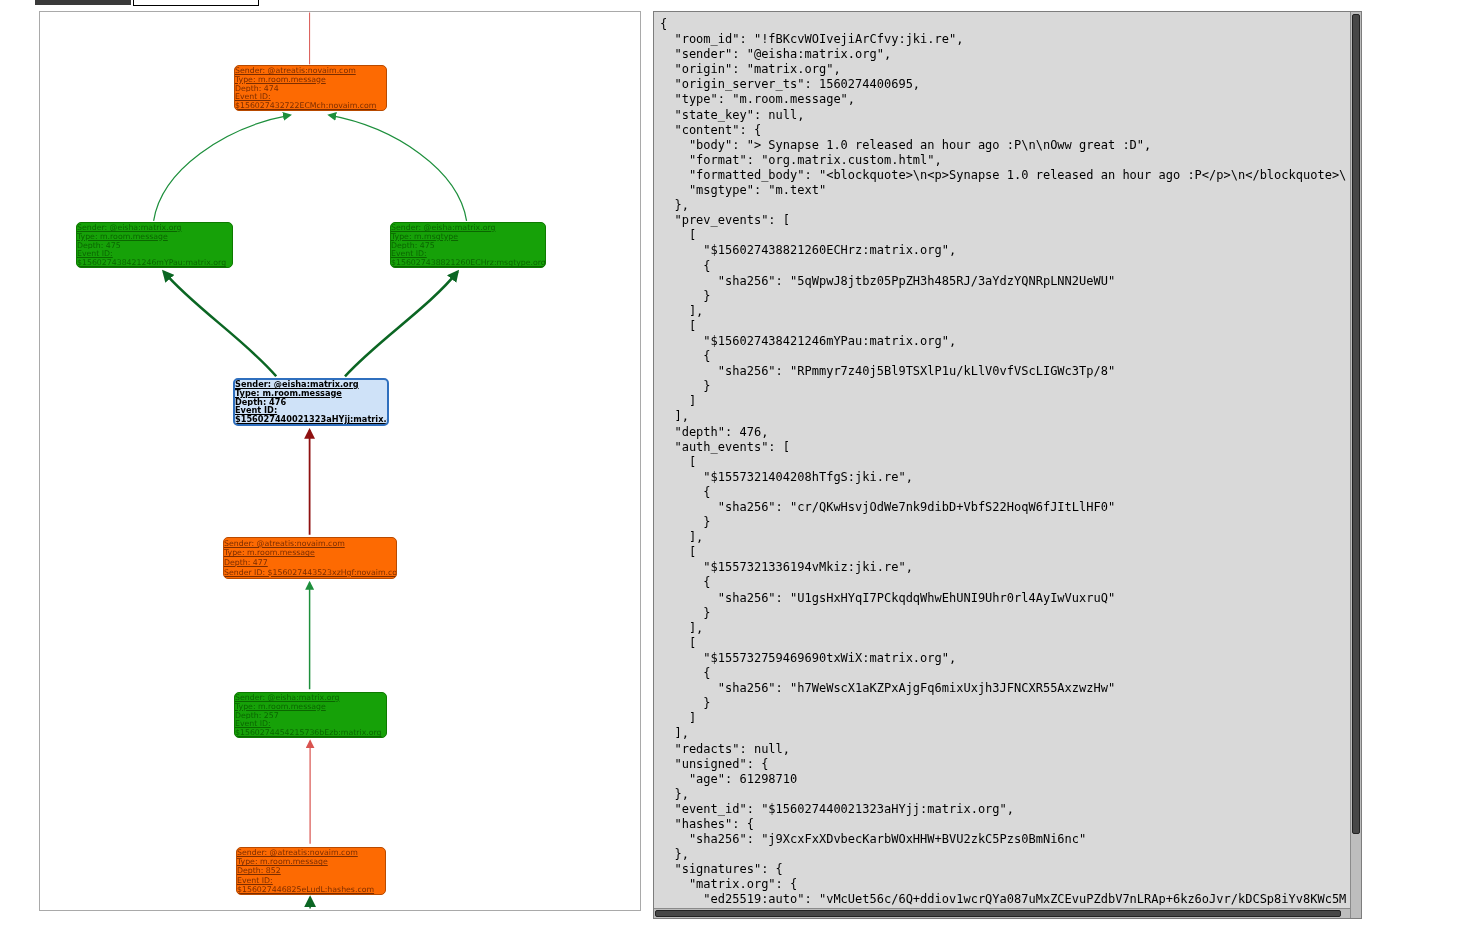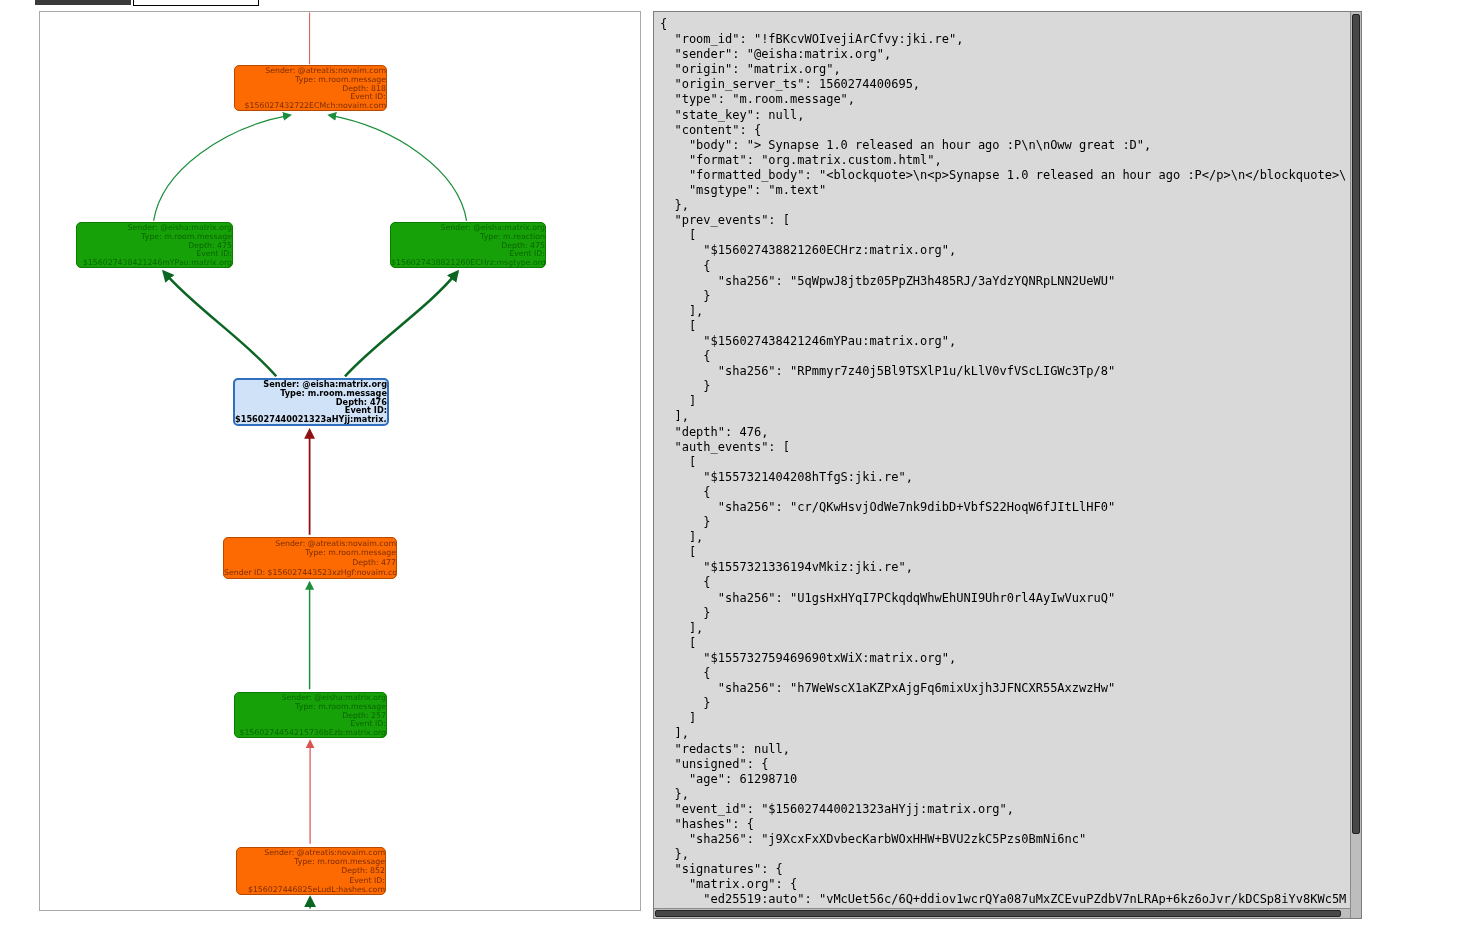--- a/index.html
+++ b/index.html
@@ -6,21 +6,21 @@
   html,body { width:1484px; height:943px; background:#ffffff; font-family:"DejaVu Sans", sans-serif; position:relative; overflow:hidden; }
 
   
   .crop-frag-dark { position:absolute; left:35px; top:0; width:96px; height:5px; background:#3a3a3a; }
   .crop-frag-input { position:absolute; left:133px; top:0; width:126px; height:6px; background:#ffffff; border:1px solid #000; border-top:none; }
 
   
   .graph-panel { position:absolute; left:39px; top:11px; width:602px; height:900px; background:#ffffff; border:1px solid #a9a9a9; }
   .graph-panel svg { position:absolute; left:0; top:0; width:100%; height:100%; pointer-events:none; }
 
-  .node { position:absolute; border-radius:5px; display:flex; flex-direction:column; justify-content:center; text-align:right; font-size:7.8px; line-height:9.2px; overflow:hidden; cursor:pointer; }
+  .node { position:absolute; border-radius:5px; display:flex; flex-direction:column; justify-content:center; text-align:left; font-size:7.8px; line-height:9.2px; overflow:hidden; cursor:pointer;text-decoration:underline; }
   .node span { display:block; white-space:nowrap; overflow:hidden; }
   .node.orange { background:#fd6a02; border:1.5px solid #b84a00; color:#7c2d00; }
   .node.green  { background:#16a108; border:1.5px solid #0d7a00; color:#0a6600; }
   .node.selected { background:#cfe2f8; border:2px solid #2f6fbe; color:#000; font-weight:bold; font-size:8.2px; line-height:9.4px; }
 
   
   .json-panel { position:absolute; left:653px; top:11px; width:709px; height:908px; background:#d9d9d9; border:1px solid #7d7d7d; }
   .json-panel pre { position:absolute; left:6px; top:5px; right:14px; bottom:13px; overflow:hidden; font-family:"DejaVu Sans Mono", monospace; font-size:12px; line-height:15.1px; color:#000; white-space:pre; }
 
   .vscroll { position:absolute; top:0; right:0; width:11px; height:100%; background:#bdbdbd; border-left:1px solid #8a8a8a; }
@@ -66,36 +66,36 @@
     <path d="M270.5 679 L270.5 572" stroke="#1d8f3c" stroke-width="1.5" fill="none" marker-end="url(#mGreen)"></path>
 
     <path d="M271 834 L271 731" stroke="#d9534f" stroke-width="1.2" fill="none" marker-end="url(#mCrimson)"></path>
 
     <path d="M271 899 L271 888" stroke="#0b6623" stroke-width="1.5" fill="none" marker-end="url(#mDGreen)"></path>
   </svg>
 
   <div class="node orange" style="left:194px;top:53px;width:153px;height:46px">
     <span>Sender: @atreatis:novaim.com</span>
     <span>Type: m.room.message</span>
-    <span>Depth: 818</span>
+    <span>Depth: 474</span>
     <span>Event ID:</span>
     <span>$156027432722ECMch:novaim.com</span>
   </div>
 
   <div class="node green" style="left:36px;top:210px;width:157px;height:46px">
     <span>Sender: @eisha:matrix.org</span>
     <span>Type: m.room.message</span>
     <span>Depth: 475</span>
     <span>Event ID:</span>
     <span>$156027438421246mYPau:matrix.org</span>
   </div>
 
   <div class="node green" style="left:350px;top:210px;width:156px;height:46px">
     <span>Sender: @eisha:matrix.org</span>
-    <span>Type: m.reaction</span>
+    <span>Type: m.msgtype</span>
     <span>Depth: 475</span>
     <span>Event ID:</span>
     <span>$156027438821260ECHrz:msgtype.org</span>
   </div>
 
   <div class="node selected" style="left:193px;top:366px;width:156px;height:48px">
     <span>Sender: @eisha:matrix.org</span>
     <span>Type: m.room.message</span>
     <span>Depth: 476</span>
     <span>Event ID:</span>

